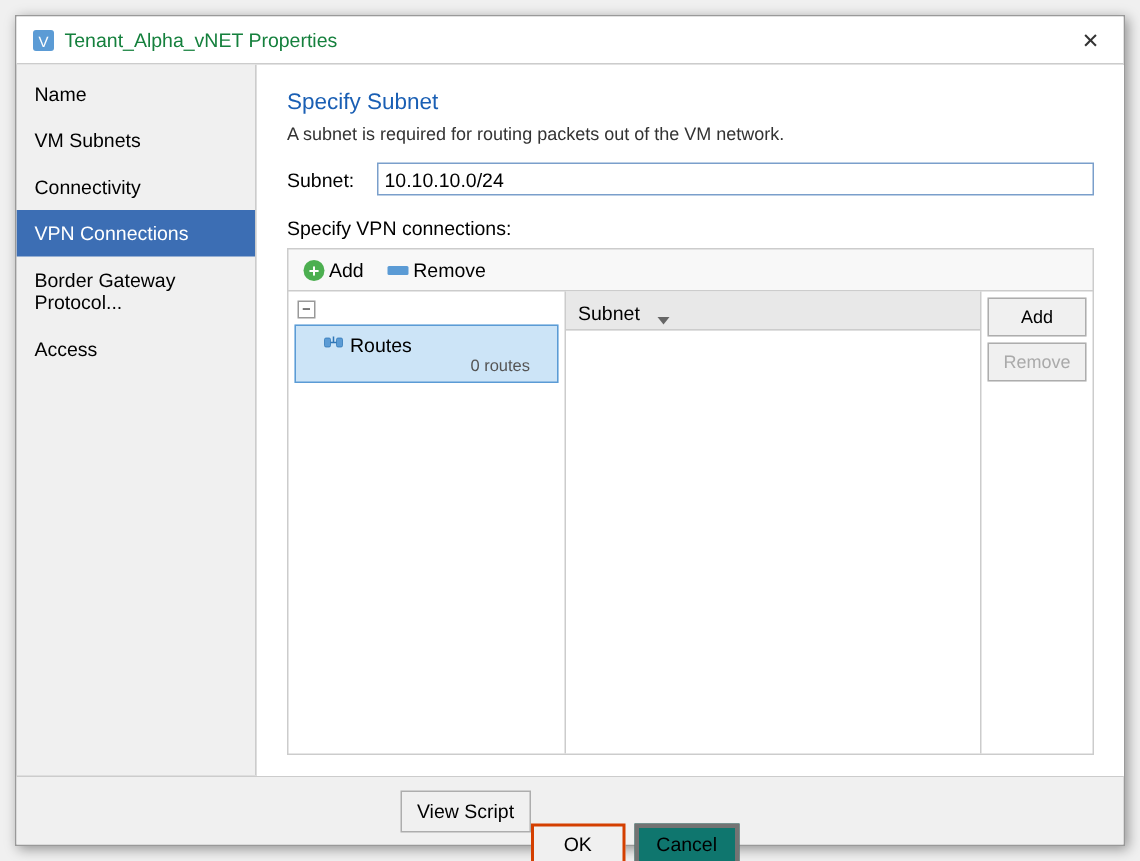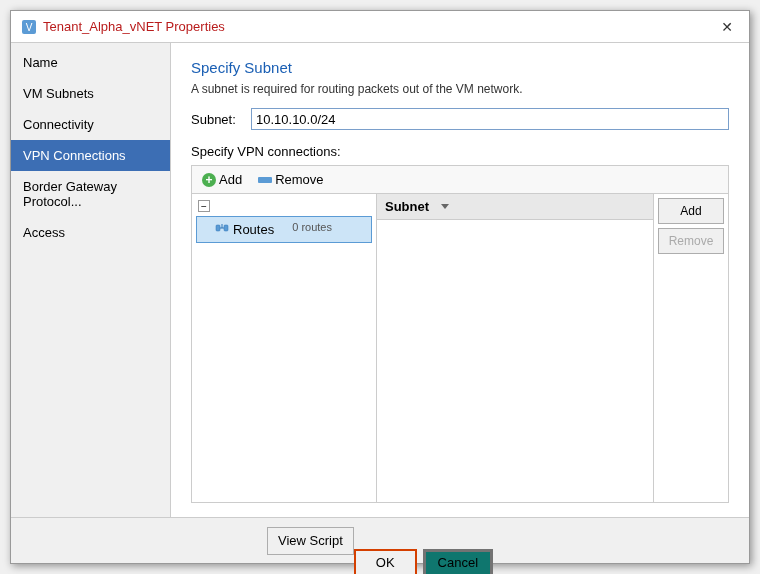--- a/index.html
+++ b/index.html
@@ -40,21 +40,21 @@
     .title-icon {
       width: 16px;
       height: 16px;
       display: flex;
       align-items: center;
       justify-content: center;
     }
     .title-text {
       font-size: 13px;
       font-weight: normal;
-      color: #b91c1c;
+      color: #15803d;
     }
     .close-btn {
       width: 24px;
       height: 20px;
       background: none;
       border: none;
       cursor: pointer;
       font-size: 14px;
       color: #333;
       display: flex;
@@ -185,21 +185,21 @@
       border: 1px solid #999;
       background: #fff;
       display: flex;
       align-items: center;
       justify-content: center;
       cursor: pointer;
       font-size: 10px;
     }
     .tree-item {
       display: flex;
-      flex-direction: row;
+      flex-direction: column;
       padding: 4px 18px;
       cursor: pointer;
       background: #cce4f7;
       border: 1px solid #5b9bd5;
       margin: 2px 4px;
     }
     .tree-item-name {
       display: flex;
       align-items: center;
       gap: 4px;
@@ -212,26 +212,26 @@
       margin-left: 18px;
       text-align: right;
     }
     .subnet-panel {
       flex: 1;
       display: flex;
       flex-direction: column;
     }
     .subnet-header {
       display: flex;
-      align-items: center;
+      align-items: flex-end;
       background: #e8e8e8;
       border-bottom: 1px solid #ccc;
       padding: 3px 8px;
       font-size: 13px;
-      font-weight: bold;
+      font-weight: normal;
       height: 26px;
       gap: 8px;
     }
     .subnet-content {
       flex: 1;
       overflow-y: auto;
     }
     .action-col {
       display: flex;
       flex-direction: column;

